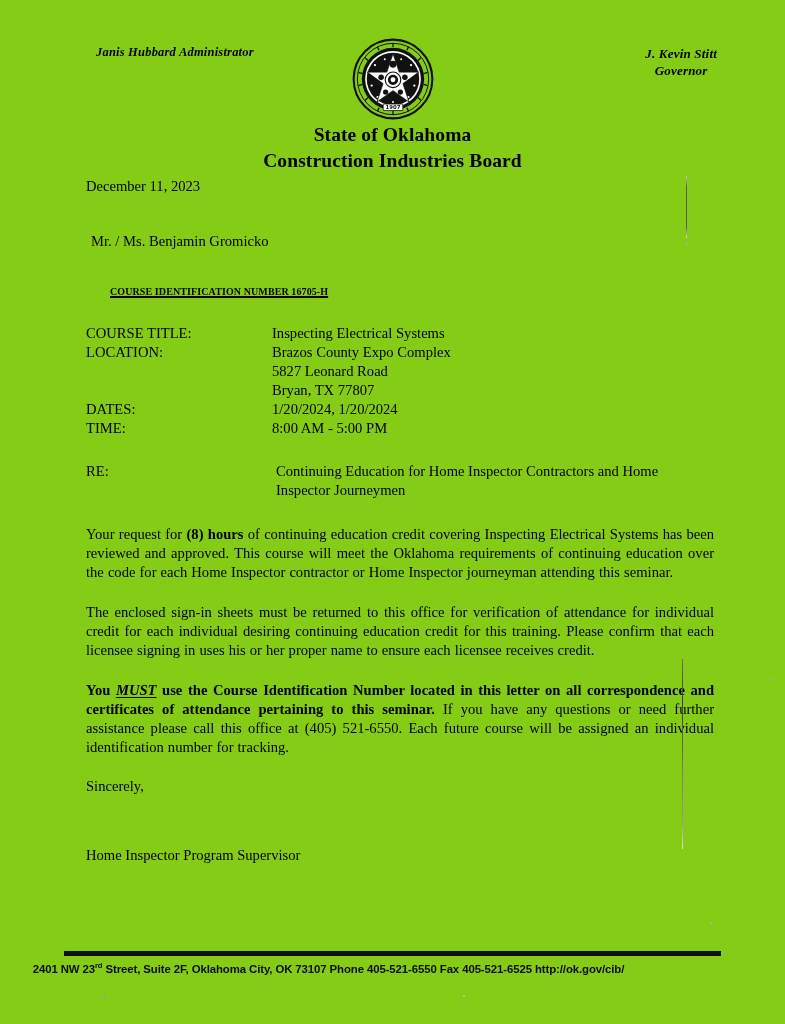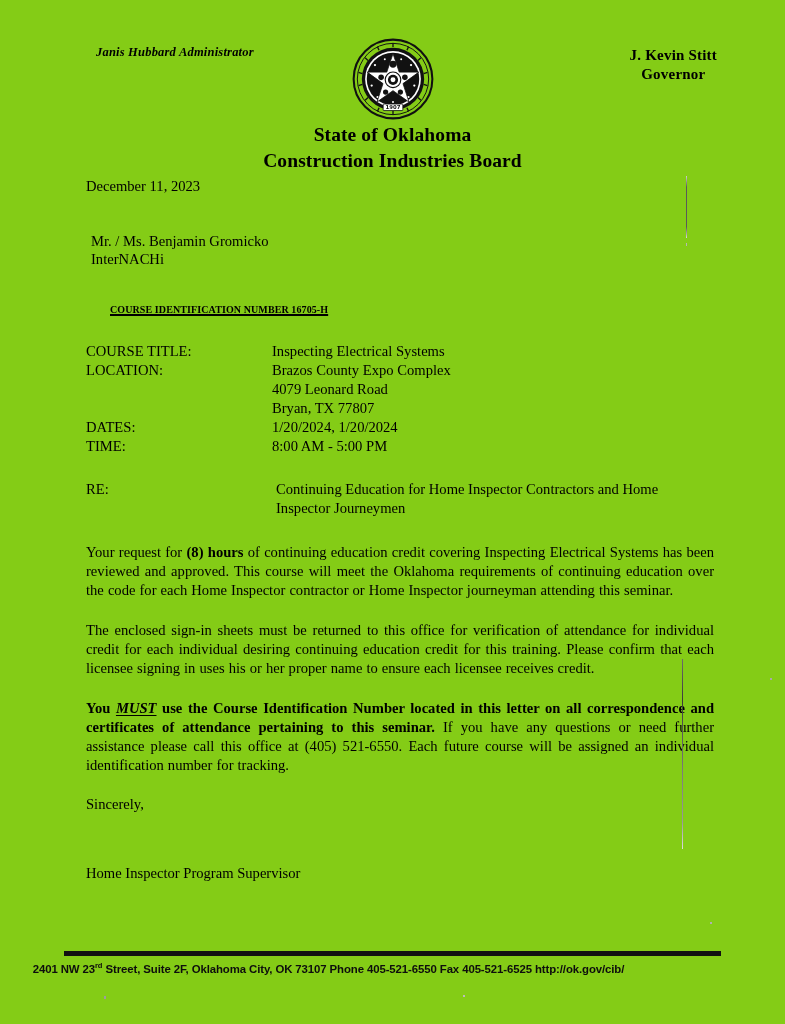--- a/index.html
+++ b/index.html
@@ -37,22 +37,23 @@
     font-weight: bold;
     font-size: 12.5px;
     line-height: 1.28;
     letter-spacing: .2px;
   }
   .lh-right {
     position: absolute;
     right: 68px;
     top: 8px;
     text-align: center;
-    font-weight: bold;
-    font-size: 15px;
+    font-style: italic;
+    font-weight: bold;
+    font-size: 13px;
     line-height: 1.28;
     letter-spacing: .2px;
   }
   .lh-right .gov-name { display: block; }
   .lh-right .gov-title { display: block; }
 
   .seal-wrap {
     position: absolute;
     left: 50%;
     top: 0;
@@ -270,39 +271,38 @@
     <span>State of Oklahoma</span>
     <span>Construction Industries Board</span>
   </div>
 
   <div class="body-area">
 
     <div class="date-line">December 11, 2023</div>
 
     <div class="addressee">
       <span>Mr. / Ms. Benjamin  Gromicko</span>
-      <span>InterNACHi</span>
     </div>
 
     <div class="course-id">
       <span class="u">COURSE IDENTIFICATION NUMBER   16705-H</span>
     </div>
 
     <div class="details">
       <div class="det-row">
         <div class="det-label">COURSE TITLE:</div>
         <div class="det-value">Inspecting Electrical Systems</div>
       </div>
       <div class="det-row">
         <div class="det-label">LOCATION:</div>
         <div class="det-value">Brazos County Expo Complex</div>
       </div>
       <div class="det-row blank">
         <div class="det-label"></div>
-        <div class="det-value">4079 Leonard Road</div>
+        <div class="det-value">5827 Leonard Road</div>
       </div>
       <div class="det-row blank">
         <div class="det-label"></div>
         <div class="det-value">Bryan, TX  77807</div>
       </div>
       <div class="det-row">
         <div class="det-label">DATES:</div>
         <div class="det-value">1/20/2024, 1/20/2024</div>
       </div>
       <div class="det-row">

